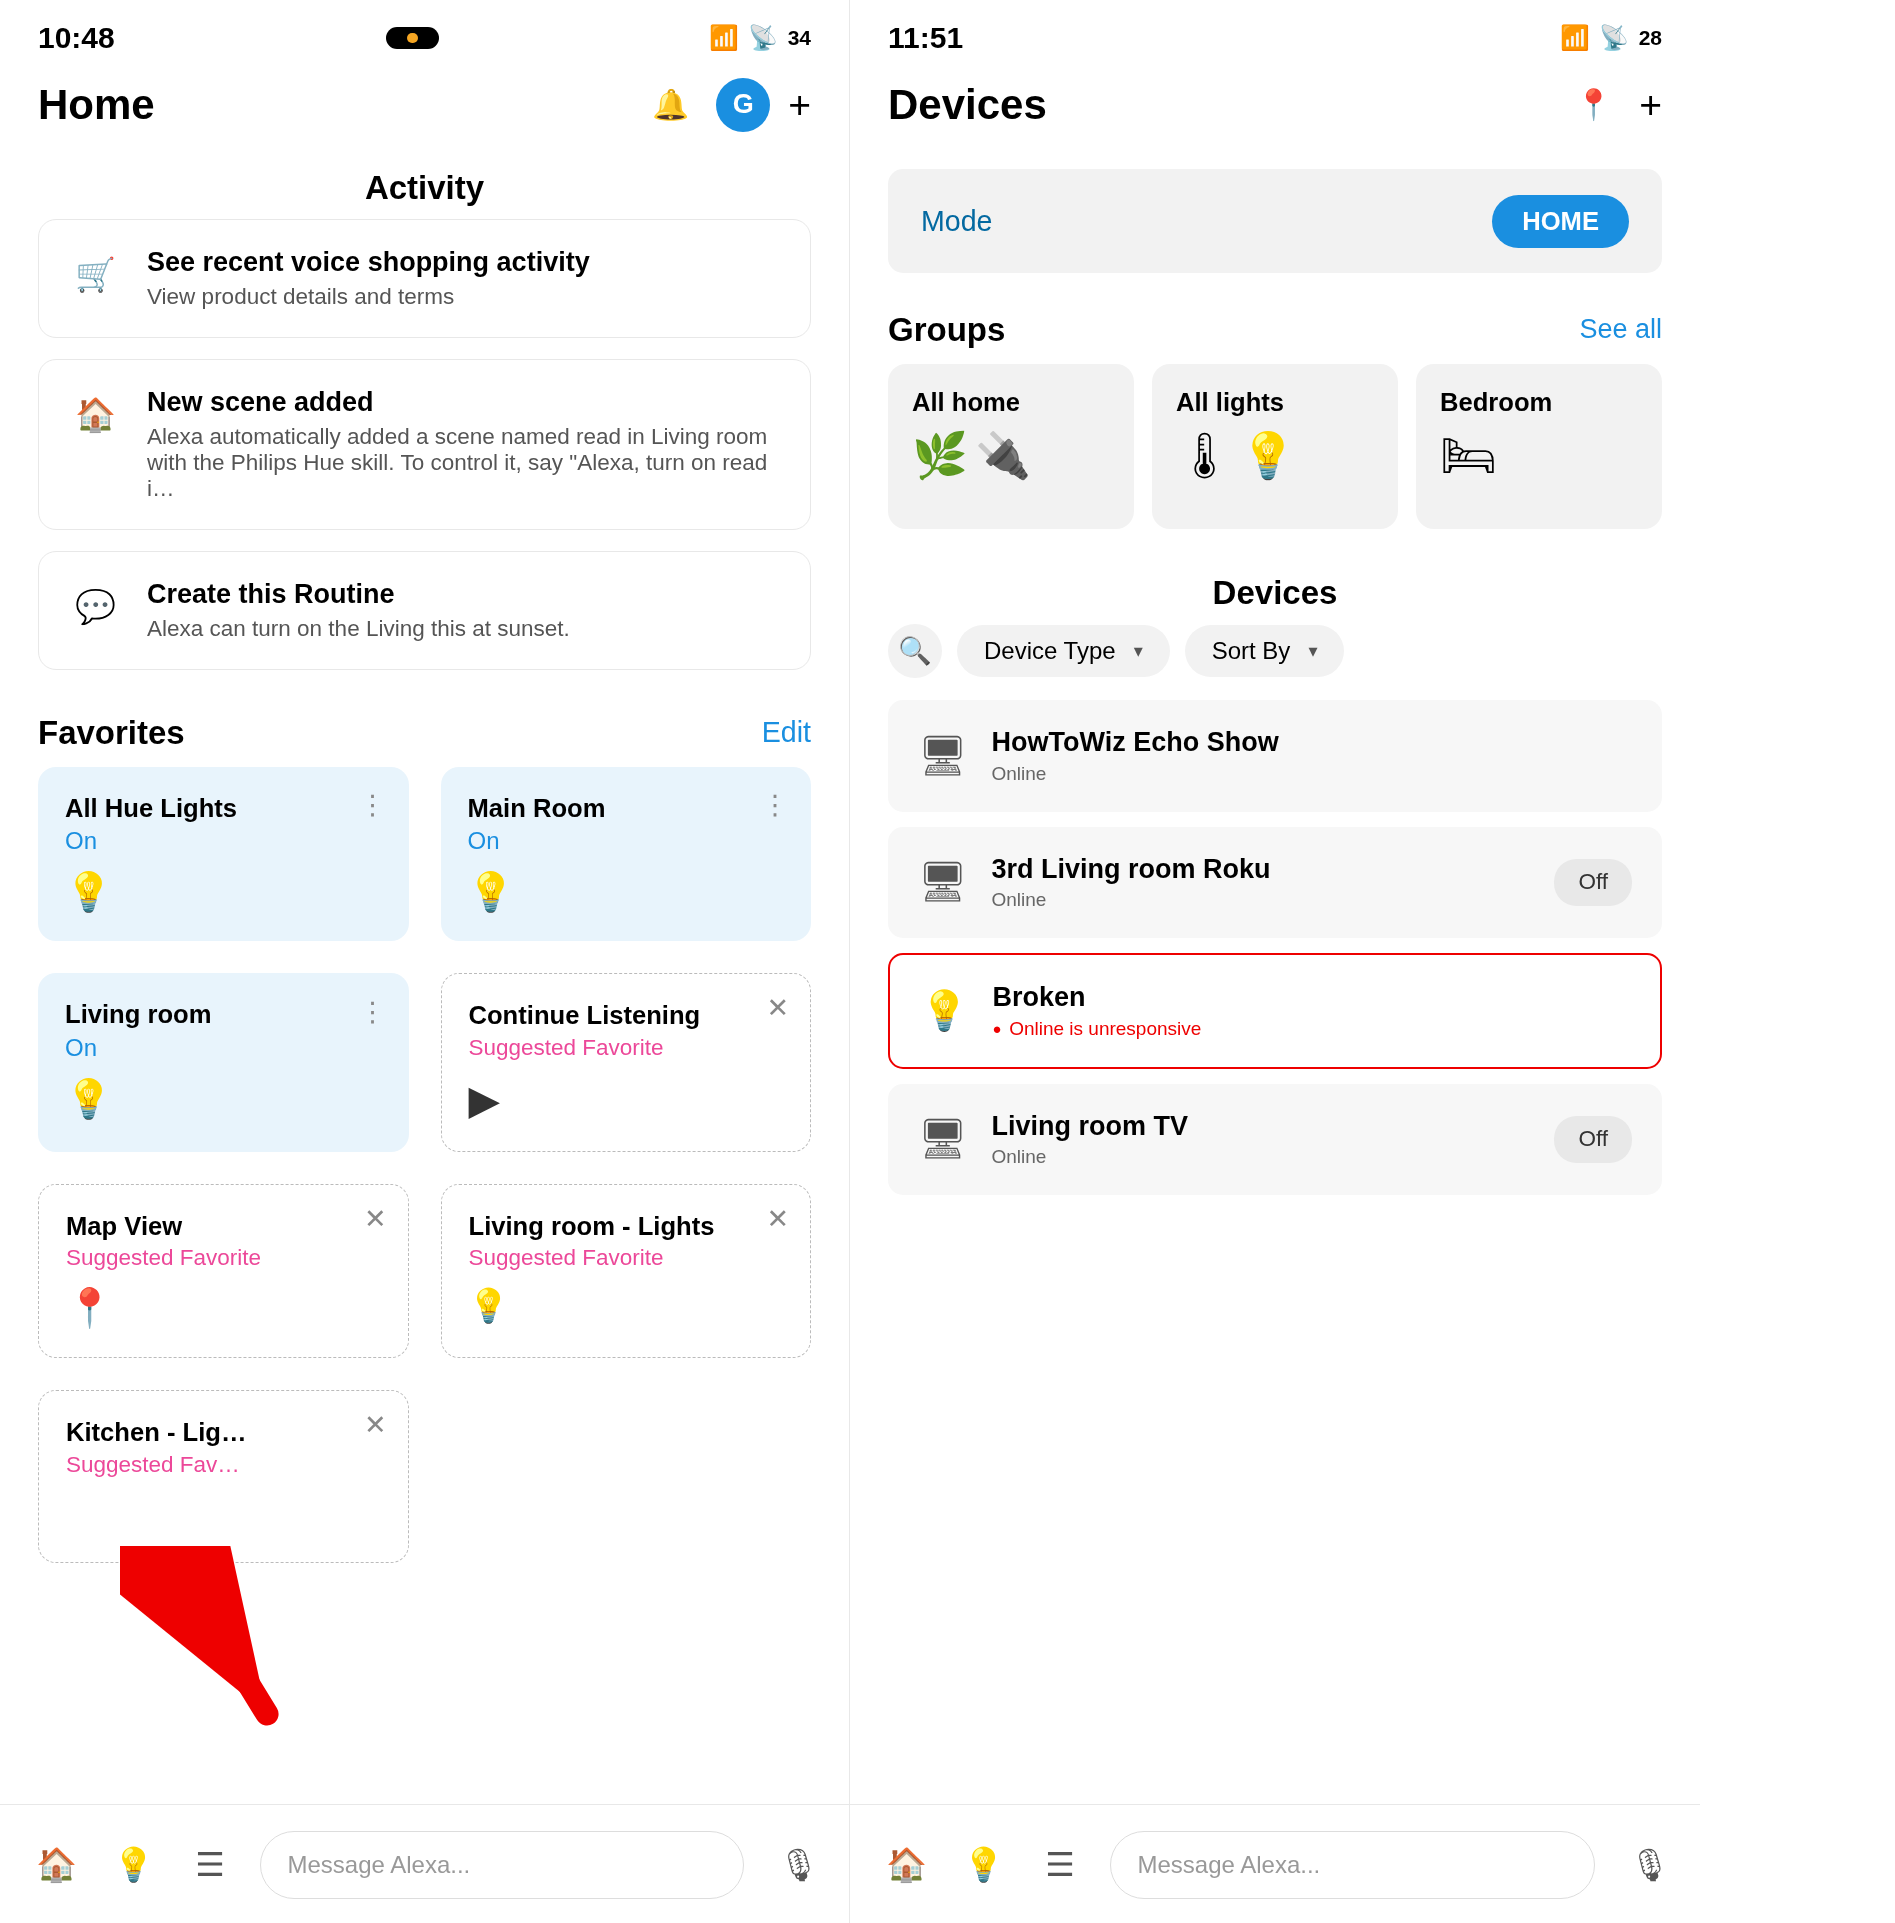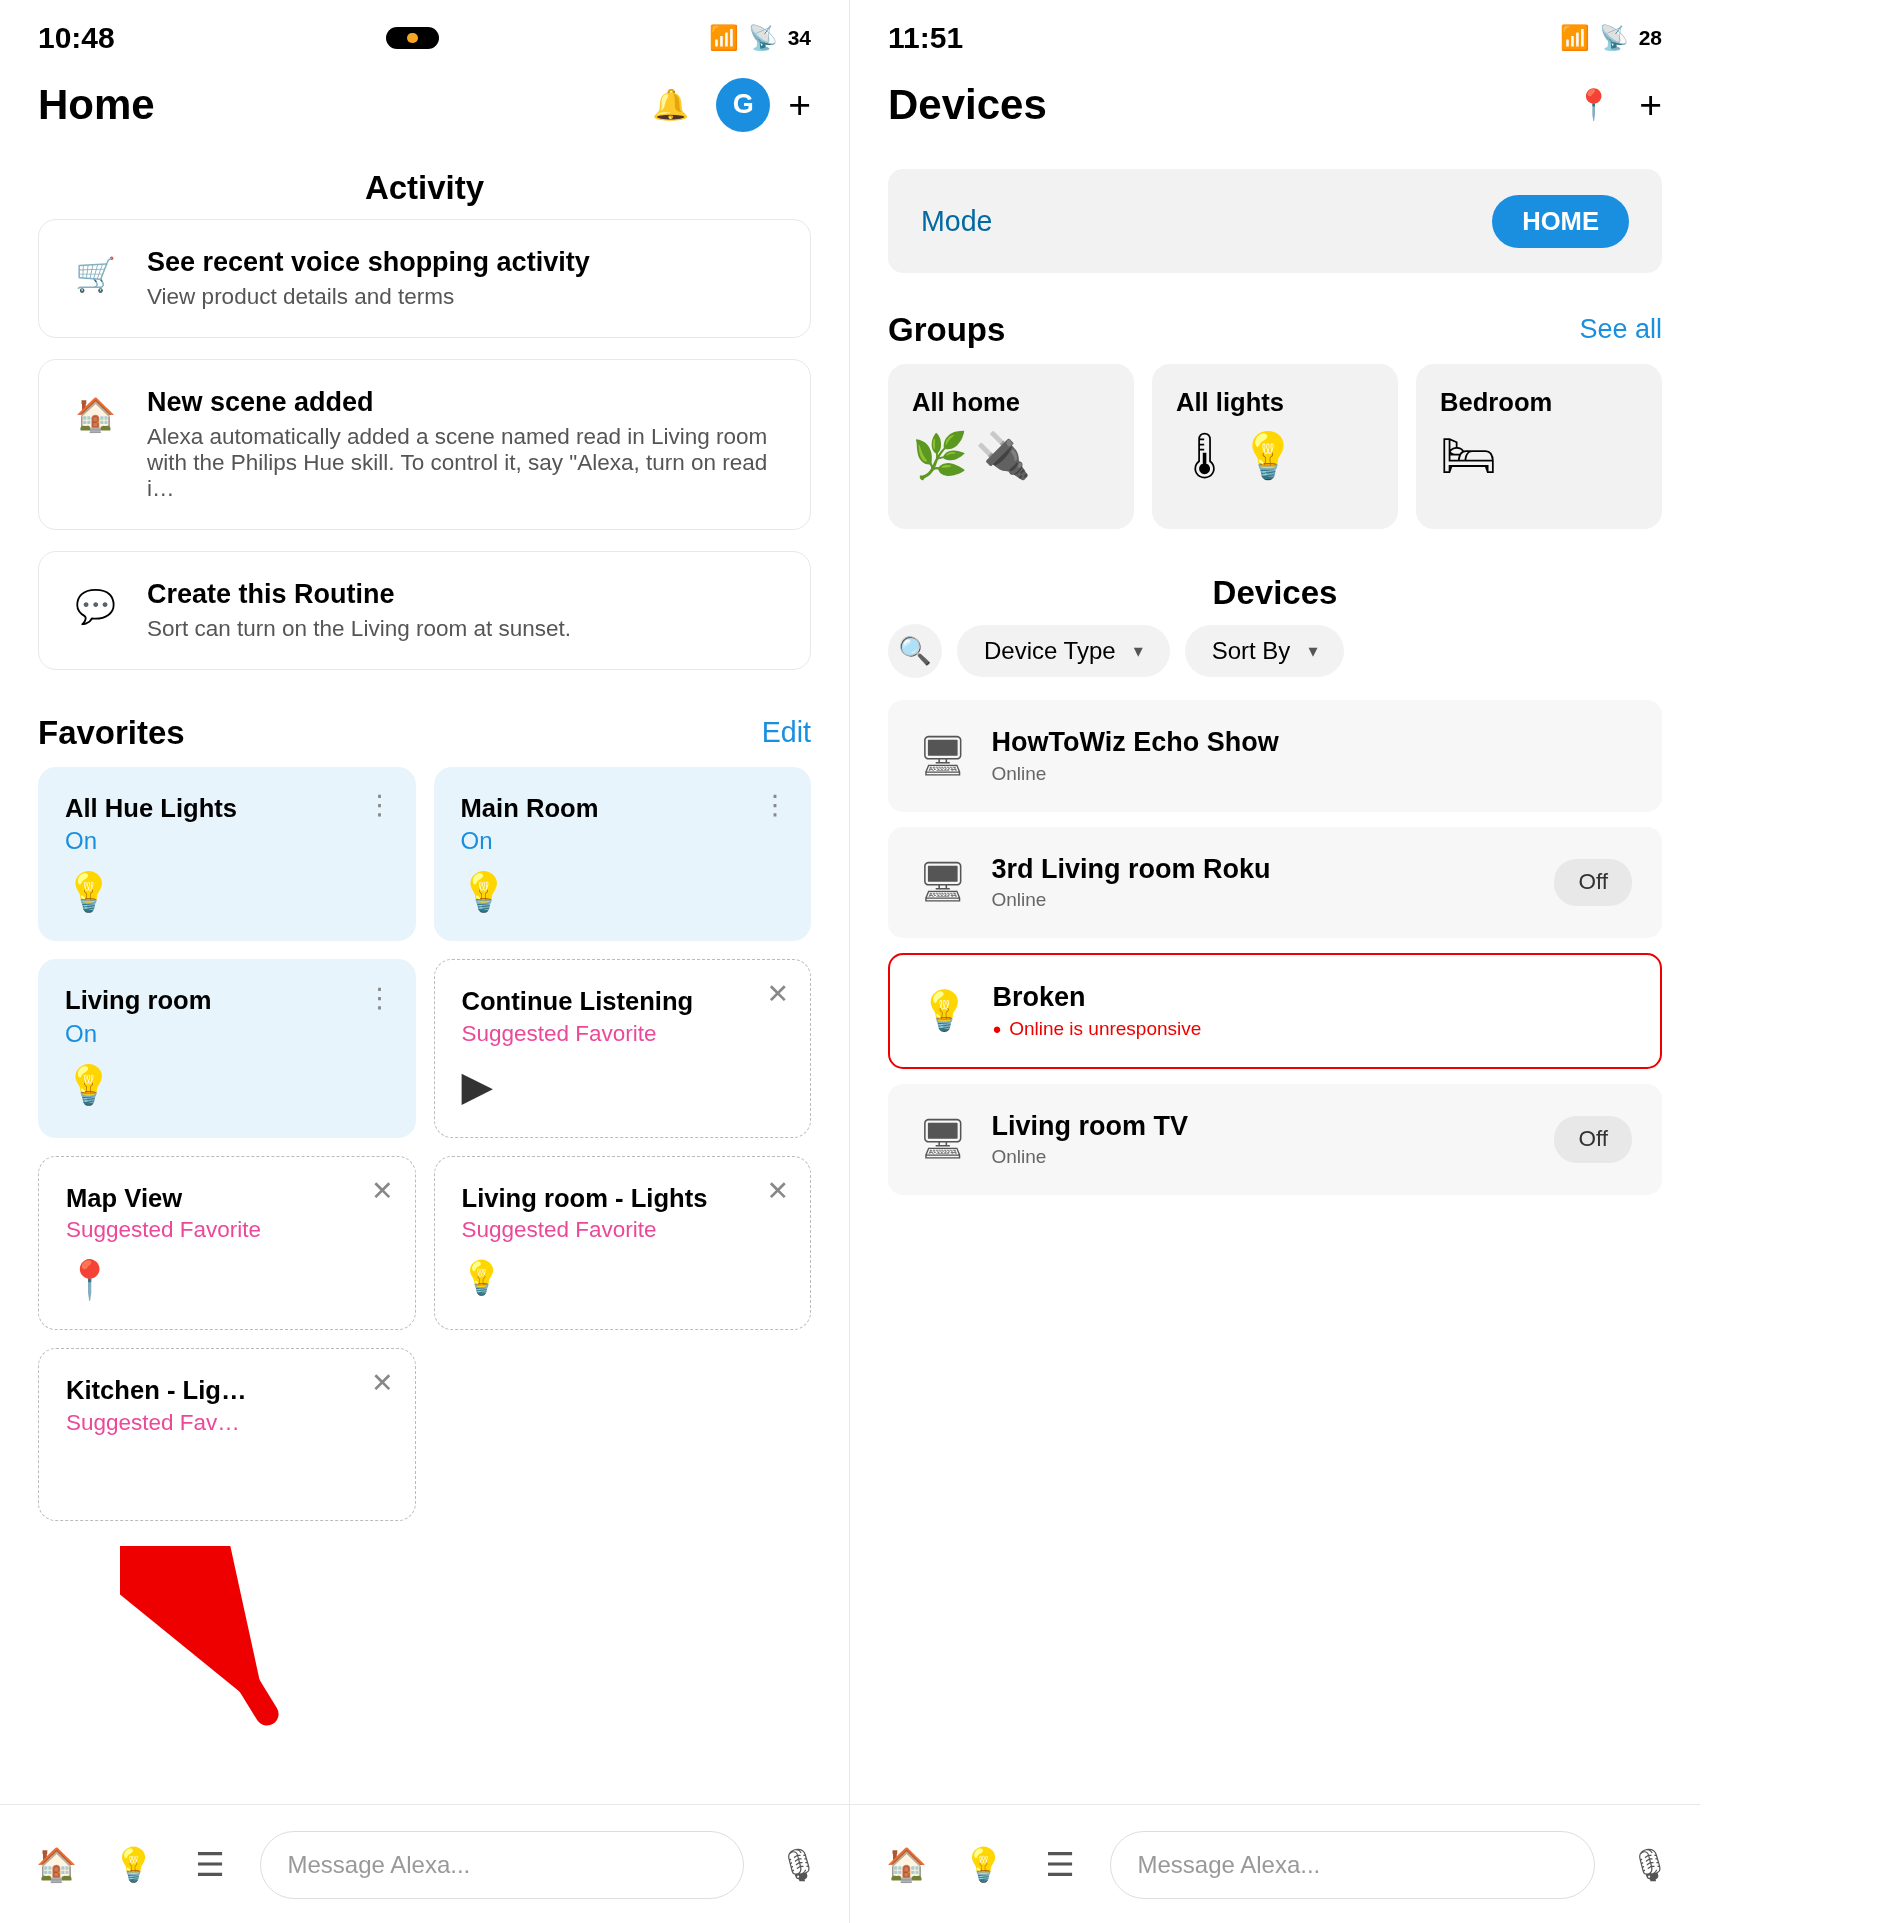--- a/index.html
+++ b/index.html
@@ -93,21 +93,21 @@
     .favorites-header {
       display: flex; align-items: center; justify-content: space-between;
       padding: 22.5px 38px 15px;
     }
     .edit-link { color: #1a8fe0; font-size: 28.6px; cursor: pointer; }
 
     
     .favorites-grid {
       display: grid;
       grid-template-columns: 1fr 1fr;
-      gap: 18px;
+      gap: 32px;
       padding: 0 38px;
     }
     .fav-card {
       background: #e8f4fc;
       border-radius: 18px;
       padding: 27px 27px 27px;
       min-height: 173px;
       position: relative;
       cursor: pointer;
     }
@@ -298,21 +298,21 @@
     <div class="activity-text">
       <div class="title">New scene added</div>
       <div class="subtitle">Alexa automatically added a scene named read in Living room with the Philips Hue skill. To control it, say "Alexa, turn on read i…</div>
     </div>
   </div>
 
   <div class="activity-card">
     <div class="activity-icon">💬</div>
     <div class="activity-text">
       <div class="title">Create this Routine</div>
-      <div class="subtitle">Sort can turn on the Living room at sunset.</div>
+      <div class="subtitle">Alexa can turn on the Living this at sunset.</div>
     </div>
   </div>
 
   <div class="favorites-header">
     <span class="section-title" style="padding:0;">Favorites</span>
     <span class="edit-link">Edit</span>
   </div>
 
   <div class="favorites-grid">
 

